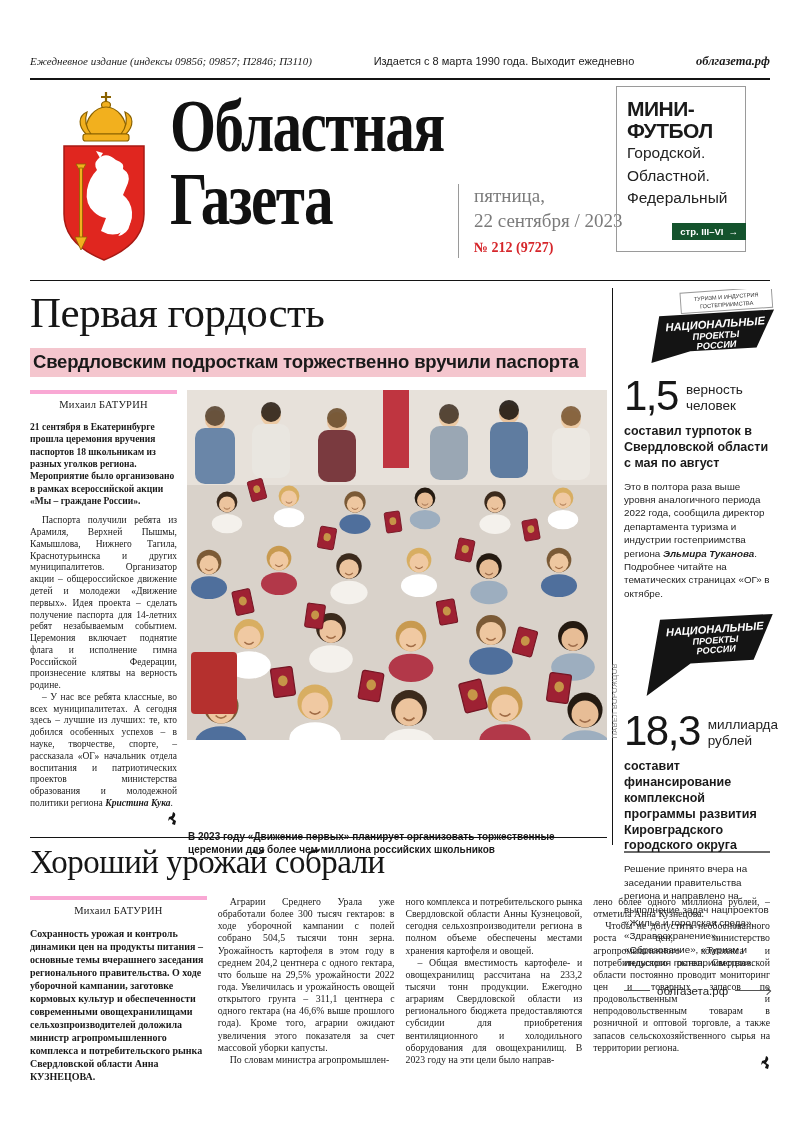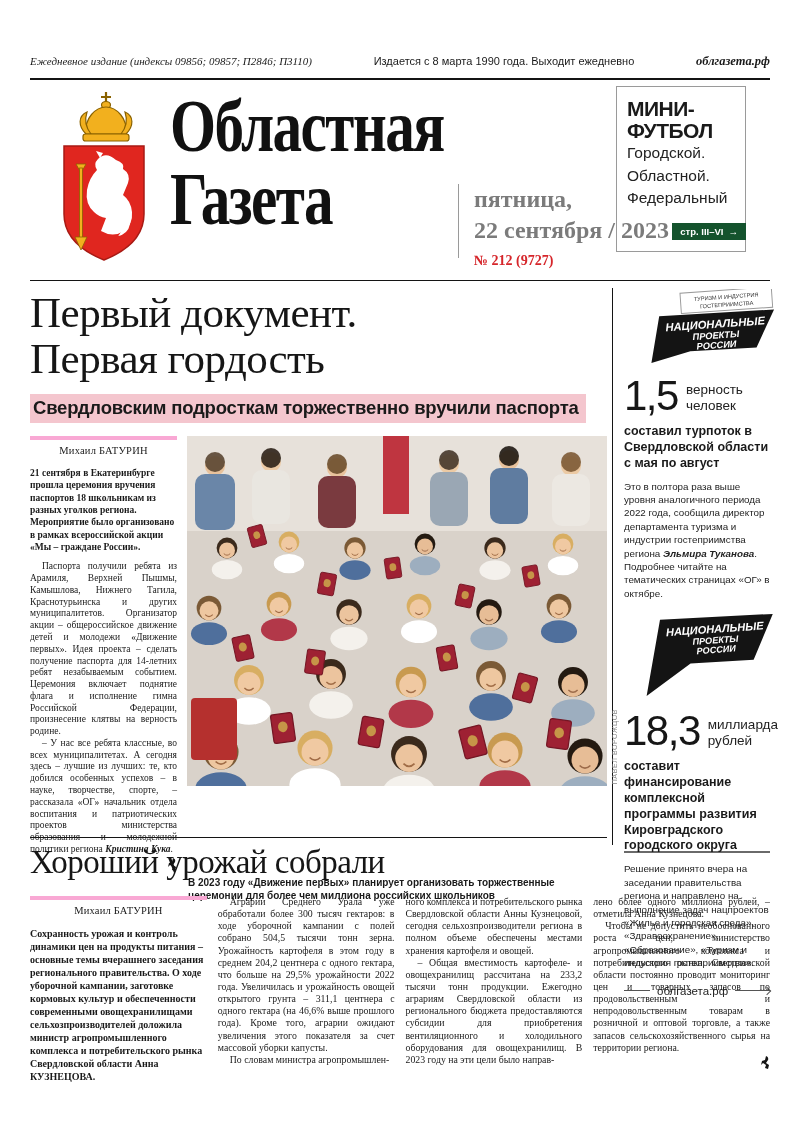--- a/index.html
+++ b/index.html
@@ -17,21 +17,21 @@
 
   
   .arms { position:absolute; left:60px; top:88px; }
   .mast-title { position:absolute; left:170px; top:90px;
                 font-family:"Liberation Serif",serif; font-weight:bold;
                 font-size:74px; line-height:0.99; letter-spacing:-2px;
                 transform:scaleX(0.80); transform-origin:left top; color:#111; }
   .mast-title span { display:block; }
   .date-block { position:absolute; left:458px; top:184px; border-left:1px solid #9a9a9a;
                 padding-left:15px; height:74px; font-family:"Liberation Serif",serif; }
-  .date-line { font-size:24px; color:#7b7b7b; line-height:1.3;font-weight:bold; }
+  .date-line { font-size:19px; color:#7b7b7b; line-height:1.3; }
   .issue-no  { font-size:14px; font-weight:bold; color:#d6262b; margin-top:7px; }
 
   .promo { position:absolute; left:616px; top:86px; width:130px; height:166px;
            border:1px solid #9a9a9a; box-sizing:border-box; padding:11px 10px; }
   .promo-title { font-size:21px; font-weight:bold; line-height:1.05; letter-spacing:-0.5px; }
   .promo-title span { display:block; }
   .promo-items { font-size:15.5px; color:#222; line-height:1.45; }
   .promo-items div { white-space:nowrap; }
   .promo-tag { position:absolute; right:-1px; bottom:11px; background:#14532d; color:#fff;
                font-size:9.5px; font-weight:bold; padding:3px 8px; display:flex; gap:5px; align-items:center; }
@@ -149,21 +149,20 @@
       <span>стр. III–VI</span>
       <span>→</span>
     </div>
   </div>
 
   <div class="mast-rule"></div>
   <div class="vdiv"></div>
 
   <div class="main">
     <h1 class="headline">
-      <span>Первый документ.</span>
       <span>Первая гордость</span>
     </h1>
     <div class="subhead-bar">Свердловским подросткам торжественно вручили паспорта</div>
 
     <div class="story-row">
       <div class="story-col">
         <div class="byline">Михаил БАТУРИН</div>
         <p class="lead">21 сентября в Екатеринбурге прошла церемония вручения паспортов 18 школьникам из разных уголков региона. Мероприятие было организовано в рамках всероссийской акции «Мы – граждане России».</p>
         <div class="gap"></div>
         <p class="ind">Паспорта получили ребята из Арамиля, Верхней Пышмы, Камышлова, Нижнего Тагила, Краснотурьинска и других муниципалитетов. Организатор акции – общероссийское движение детей и молодежи «Движение первых». Идея проекта – сделать получение паспорта для 14-летних ребят незабываемым событием. Церемония включает поднятие флага и исполнение гимна Российской Федерации, произнесение клятвы на верность родине.</p>

